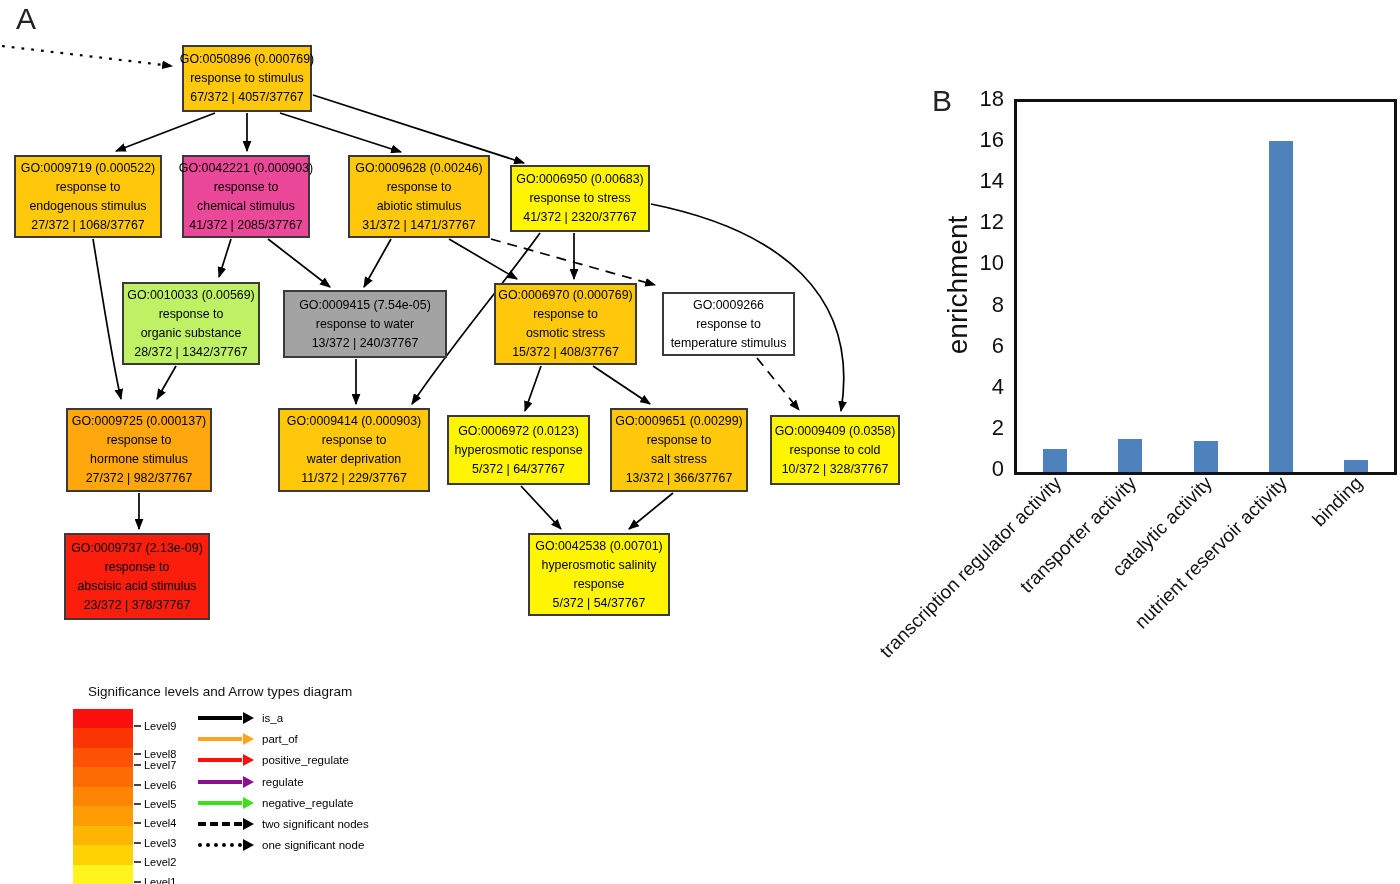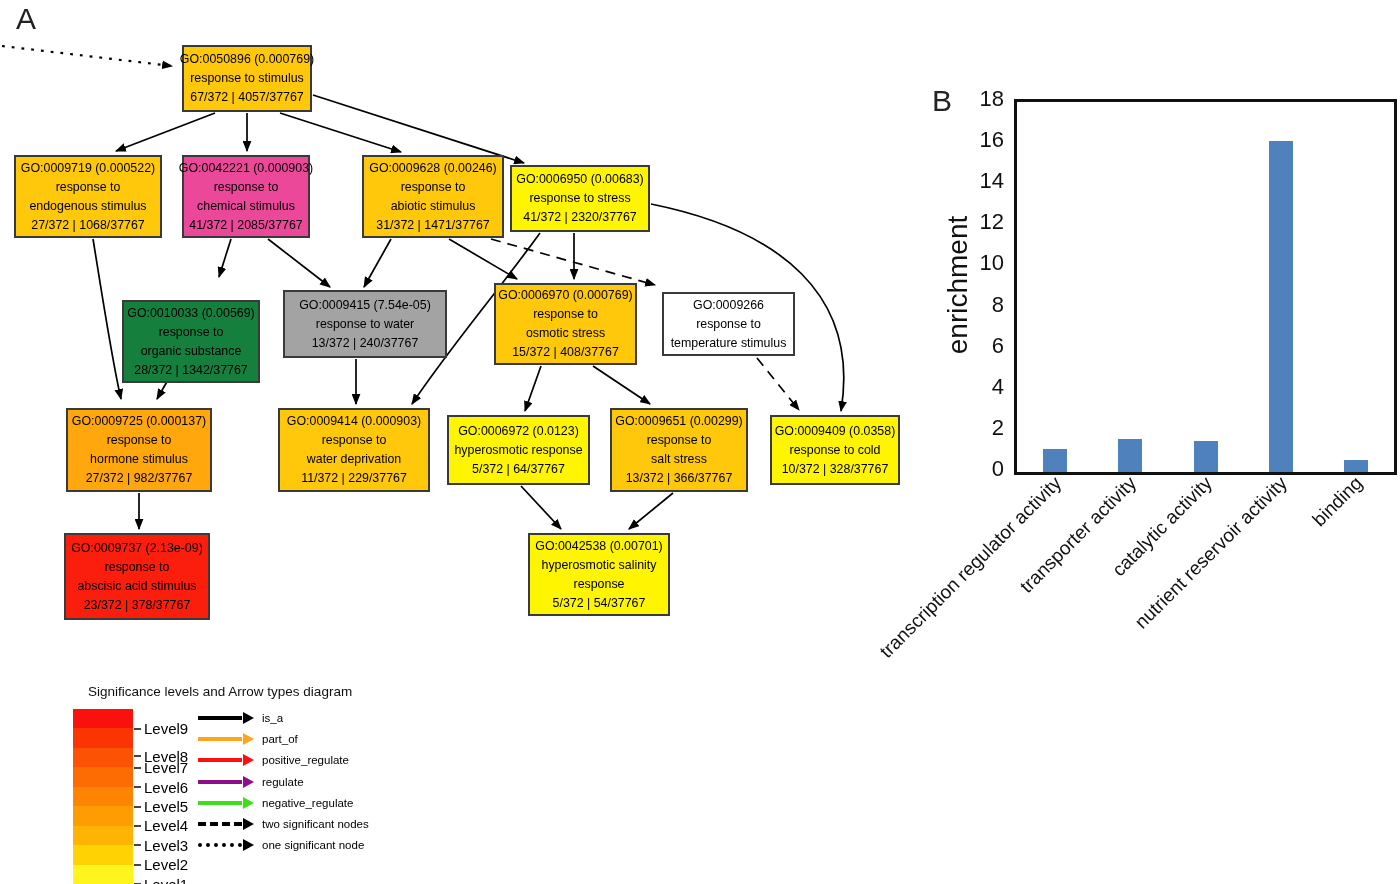--- a/index.html
+++ b/index.html
@@ -9,21 +9,21 @@
   #edges{position:absolute;left:0;top:0;pointer-events:none;}
   .node{position:absolute;border:2px solid #3a3a3a;box-sizing:border-box;
         display:flex;flex-direction:column;justify-content:center;align-items:center;
         font-size:12.4px;line-height:19px;text-align:center;}
   .node .nl{white-space:nowrap;}
   
   .legend-title{position:absolute;left:88px;top:684px;font-size:13.5px;color:#111;}
   .grad{position:absolute;left:73px;top:709px;width:60px;height:175px;display:flex;flex-direction:column;}
   .grad-block{flex:1;}
   .grad-labels{position:absolute;left:134px;top:709px;width:70px;height:180px;}
-  .grad-label{position:absolute;left:0;font-size:15px;white-space:nowrap;display:flex;align-items:center;}
+  .grad-label{position:absolute;left:0;font-size:11px;white-space:nowrap;display:flex;align-items:center;}
   .grad-label .tick{display:inline-block;width:7px;height:0;border-bottom:2px solid #444;margin-right:3px;}
   .arrow-rows{position:absolute;left:198px;top:707px;width:230px;}
   .arrow-row{height:21.3px;display:flex;align-items:center;}
   .aline{display:inline-block;width:44px;height:0;border-top:4px solid #000;}
   .ahead{display:inline-block;width:0;height:0;border-top:6px solid transparent;
          border-bottom:6px solid transparent;border-left:11px solid #000;margin-left:1px;}
   .alab{font-size:11.5px;margin-left:8px;white-space:nowrap;}
   
   .ylabel{position:absolute;left:958px;top:285px;transform:translate(-50%,-50%) rotate(-90deg);
           font-size:28px;white-space:nowrap;color:#111;}
@@ -82,32 +82,32 @@
     <div class="nl">response to</div>
     <div class="nl">endogenous stimulus</div>
     <div class="nl">27/372 | 1068/37767</div>
   </div>
   <div class="node" style="left: 182px; top: 155px; width: 128px; height: 83px; background: #ec4899;">
     <div class="nl">GO:0042221 (0.000903)</div>
     <div class="nl">response to</div>
     <div class="nl">chemical stimulus</div>
     <div class="nl">41/372 | 2085/37767</div>
   </div>
-  <div class="node" style="left: 362px; top: 155px; width: 142px; height: 83px; background: rgb(255, 200, 10);">
+  <div class="node" style="left: 348px; top: 155px; width: 142px; height: 83px; background: rgb(255, 200, 10);">
     <div class="nl">GO:0009628 (0.00246)</div>
     <div class="nl">response to</div>
     <div class="nl">abiotic stimulus</div>
     <div class="nl">31/372 | 1471/37767</div>
   </div>
   <div class="node" style="left: 510px; top: 165px; width: 140px; height: 67px; background: rgb(255, 245, 0);">
     <div class="nl">GO:0006950 (0.00683)</div>
     <div class="nl">response to stress</div>
     <div class="nl">41/372 | 2320/37767</div>
   </div>
-  <div class="node" style="left: 122px; top: 282px; width: 138px; height: 83px; background: #15803d; margin-top: 18px;">
+  <div class="node" style="left: 122px; top: 282px; width: 138px; height: 83px; background: #bef264;">
     <div class="nl">GO:0010033 (0.00569)</div>
     <div class="nl">response to</div>
     <div class="nl">organic substance</div>
     <div class="nl">28/372 | 1342/37767</div>
   </div>
   <div class="node" style="left: 283px; top: 290px; width: 164px; height: 68px; background: #a3a3a3;">
     <div class="nl">GO:0009415 (7.54e-05)</div>
     <div class="nl">response to water</div>
     <div class="nl">13/372 | 240/37767</div>
   </div>

